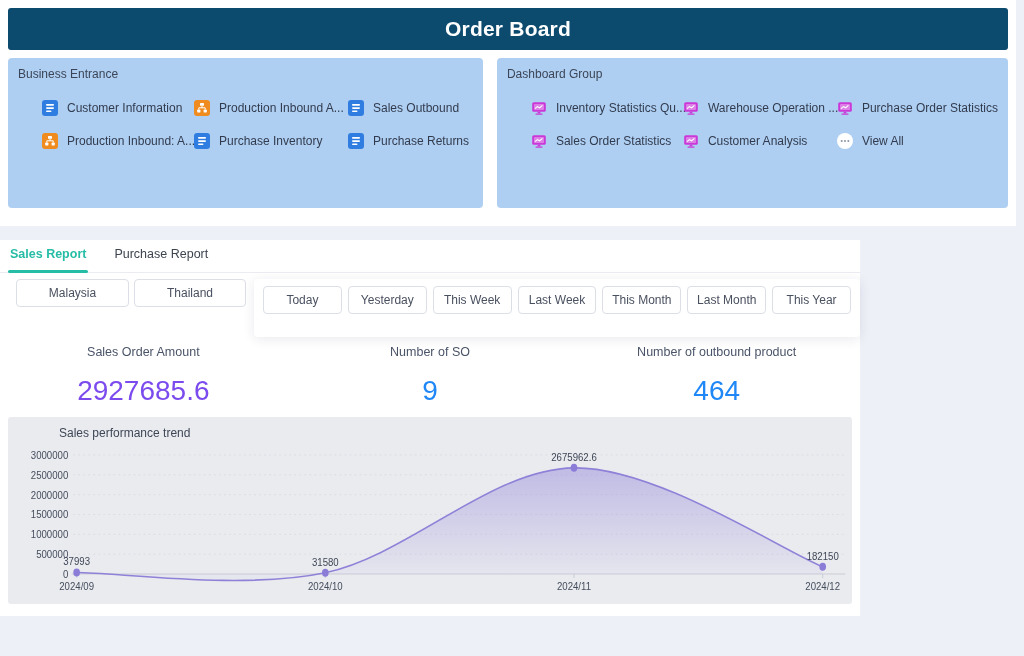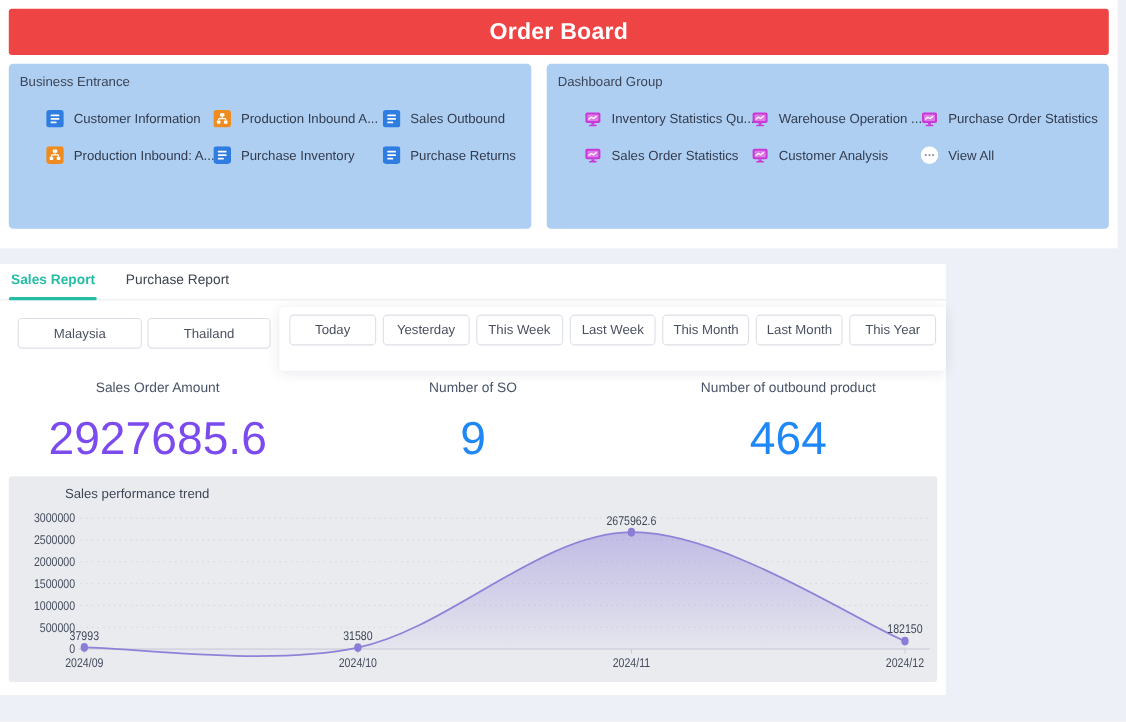--- a/index.html
+++ b/index.html
@@ -2,21 +2,21 @@
 <html><head>
 <meta charset="utf-8">
 <style>
   * { margin:0; padding:0; box-sizing:border-box; }
   html,body { width:1024px; height:656px; overflow:hidden;
     font-family:"Liberation Sans","DejaVu Sans",sans-serif; background:#eef0f7; }
   .card { background:#fff; }
 
   
   .top-section { width:1016px; background:#fff; padding:8px 8px 18px 8px; }
-  .app-header { height:42px; background:#ef4444; border-radius:3px;
+  .app-header { height:42px; background:#0c4a6e; border-radius:3px;
     display:flex; align-items:center; justify-content:center; }
   .app-header h1 { color:#fff; font-size:21px; font-weight:bold; letter-spacing:.2px; }
   .panels { display:flex; gap:14px; margin-top:8px; }
   .panel { flex:1; background:#aecff2; border-radius:4px; height:150px; padding:9px 10px; }
   .panel-title { font-size:12px; color:#3c4557; }
   .entry-grid { margin-top:19px; padding-left:24px; display:grid;
     grid-template-columns:152px 154px auto; row-gap:17px; }
   .entry { display:flex; align-items:center; gap:9px; cursor:pointer; }
   .entry-label { font-size:12px; color:#323b4e; white-space:nowrap; }
   .icon16 { width:16px; height:16px; flex:0 0 16px; display:block; }
@@ -26,32 +26,32 @@
 
   
   .main-card { width:860px; background:#fff; padding:0 0 12px 0; }
   .tabs { display:flex; gap:24px; padding:0 8px; border-bottom:1px solid #ebecf1; height:33px; align-items:flex-end; }
   .tab { font-size:12.5px; color:#3d4450; padding:0 2px 11px 2px; position:relative; cursor:pointer; }
   .tab.active { color:#26bda6; font-weight:bold; }
   .tab.active::after { content:""; position:absolute; left:0; right:0; bottom:-1px;
     height:3px; background:#26bda6; border-radius:2px; }
 
   .filter-row { position:relative; height:66px; }
-  .pill-btn { position:absolute; top:16px; height:28px; background:#fff;
+  .pill-btn { position:absolute; top:6px; height:28px; background:#fff;
     border:1px solid #dcdfe6; border-radius:4px; font-size:12px; color:#49505f;
     display:flex; align-items:center; justify-content:center; cursor:pointer; }
   .time-card { position:absolute; left:254px; right:0; top:6px; height:58px;
     background:#fff; border-radius:4px; box-shadow:0 2px 12px rgba(25,35,80,.10);
     display:flex; gap:6px; padding:7px 9px; align-items:flex-start; z-index:2; }
   .time-card .pill-btn { position:static; width:100px; }
 
   .kpi-row { display:flex; padding-top:6px; }
   .kpi { flex:1; text-align:center; }
   .kpi-label { font-size:12.5px; color:#4a5468; }
-  .kpi-value { font-size:42px; margin-top:16px; }
+  .kpi-value { font-size:28px; margin-top:16px; }
 
   .chart-panel { margin:10px 8px 0 8px; height:187px; background:#e9ebef;
     border-radius:3px; position:relative; }
   .chart-title { position:absolute; top:9px; left:11px; font-size:12px; color:#3e4656; z-index:1;margin-left:40px; }
   .chart-panel svg { position:absolute; inset:0; width:100%; height:100%; }
 
   
   .bottom-card { width:1016px; background:#fff; height:40px;margin-top:32px; }
 </style>
 </head>

